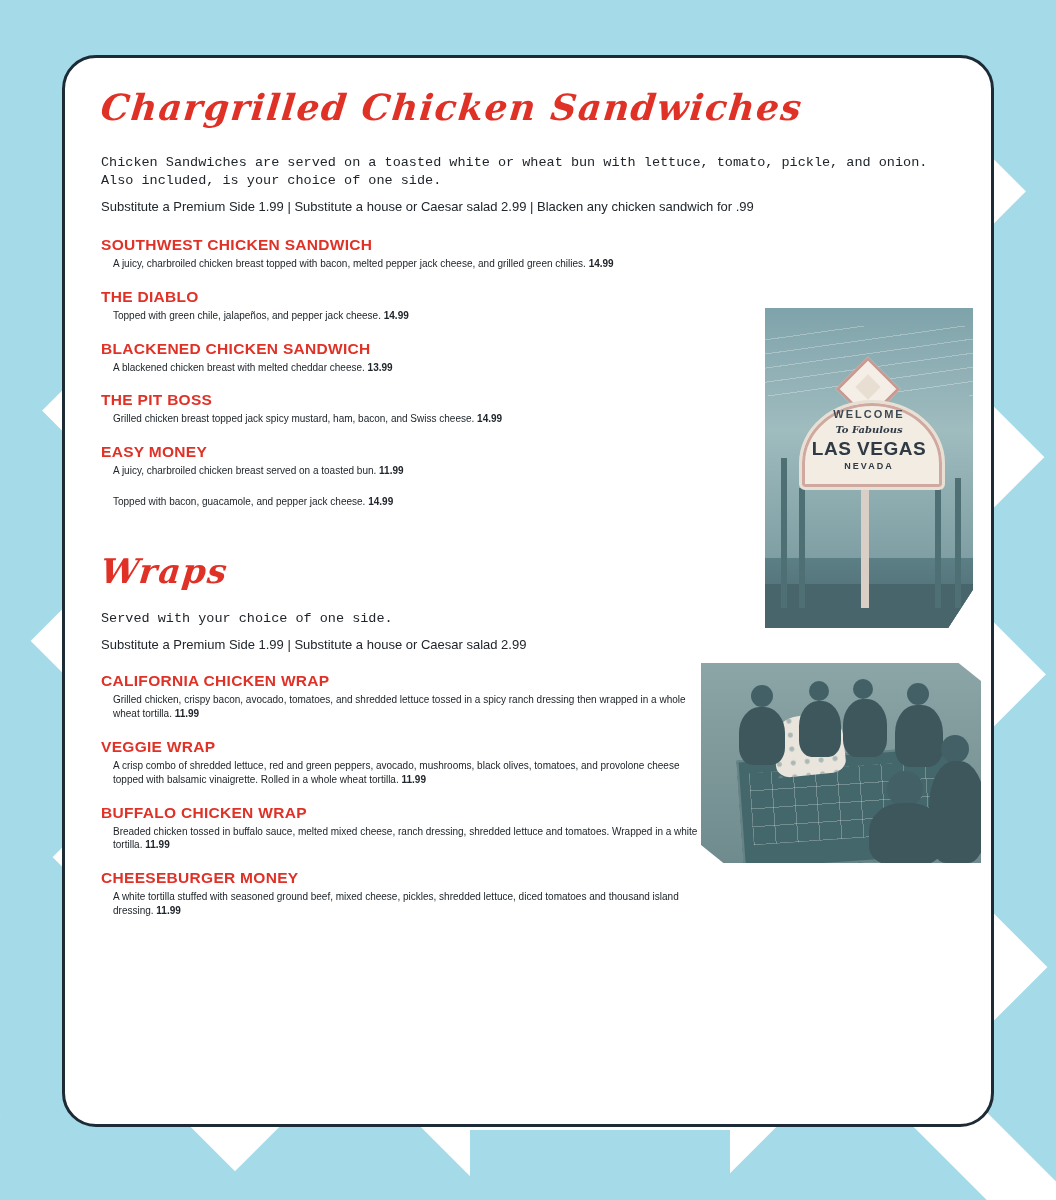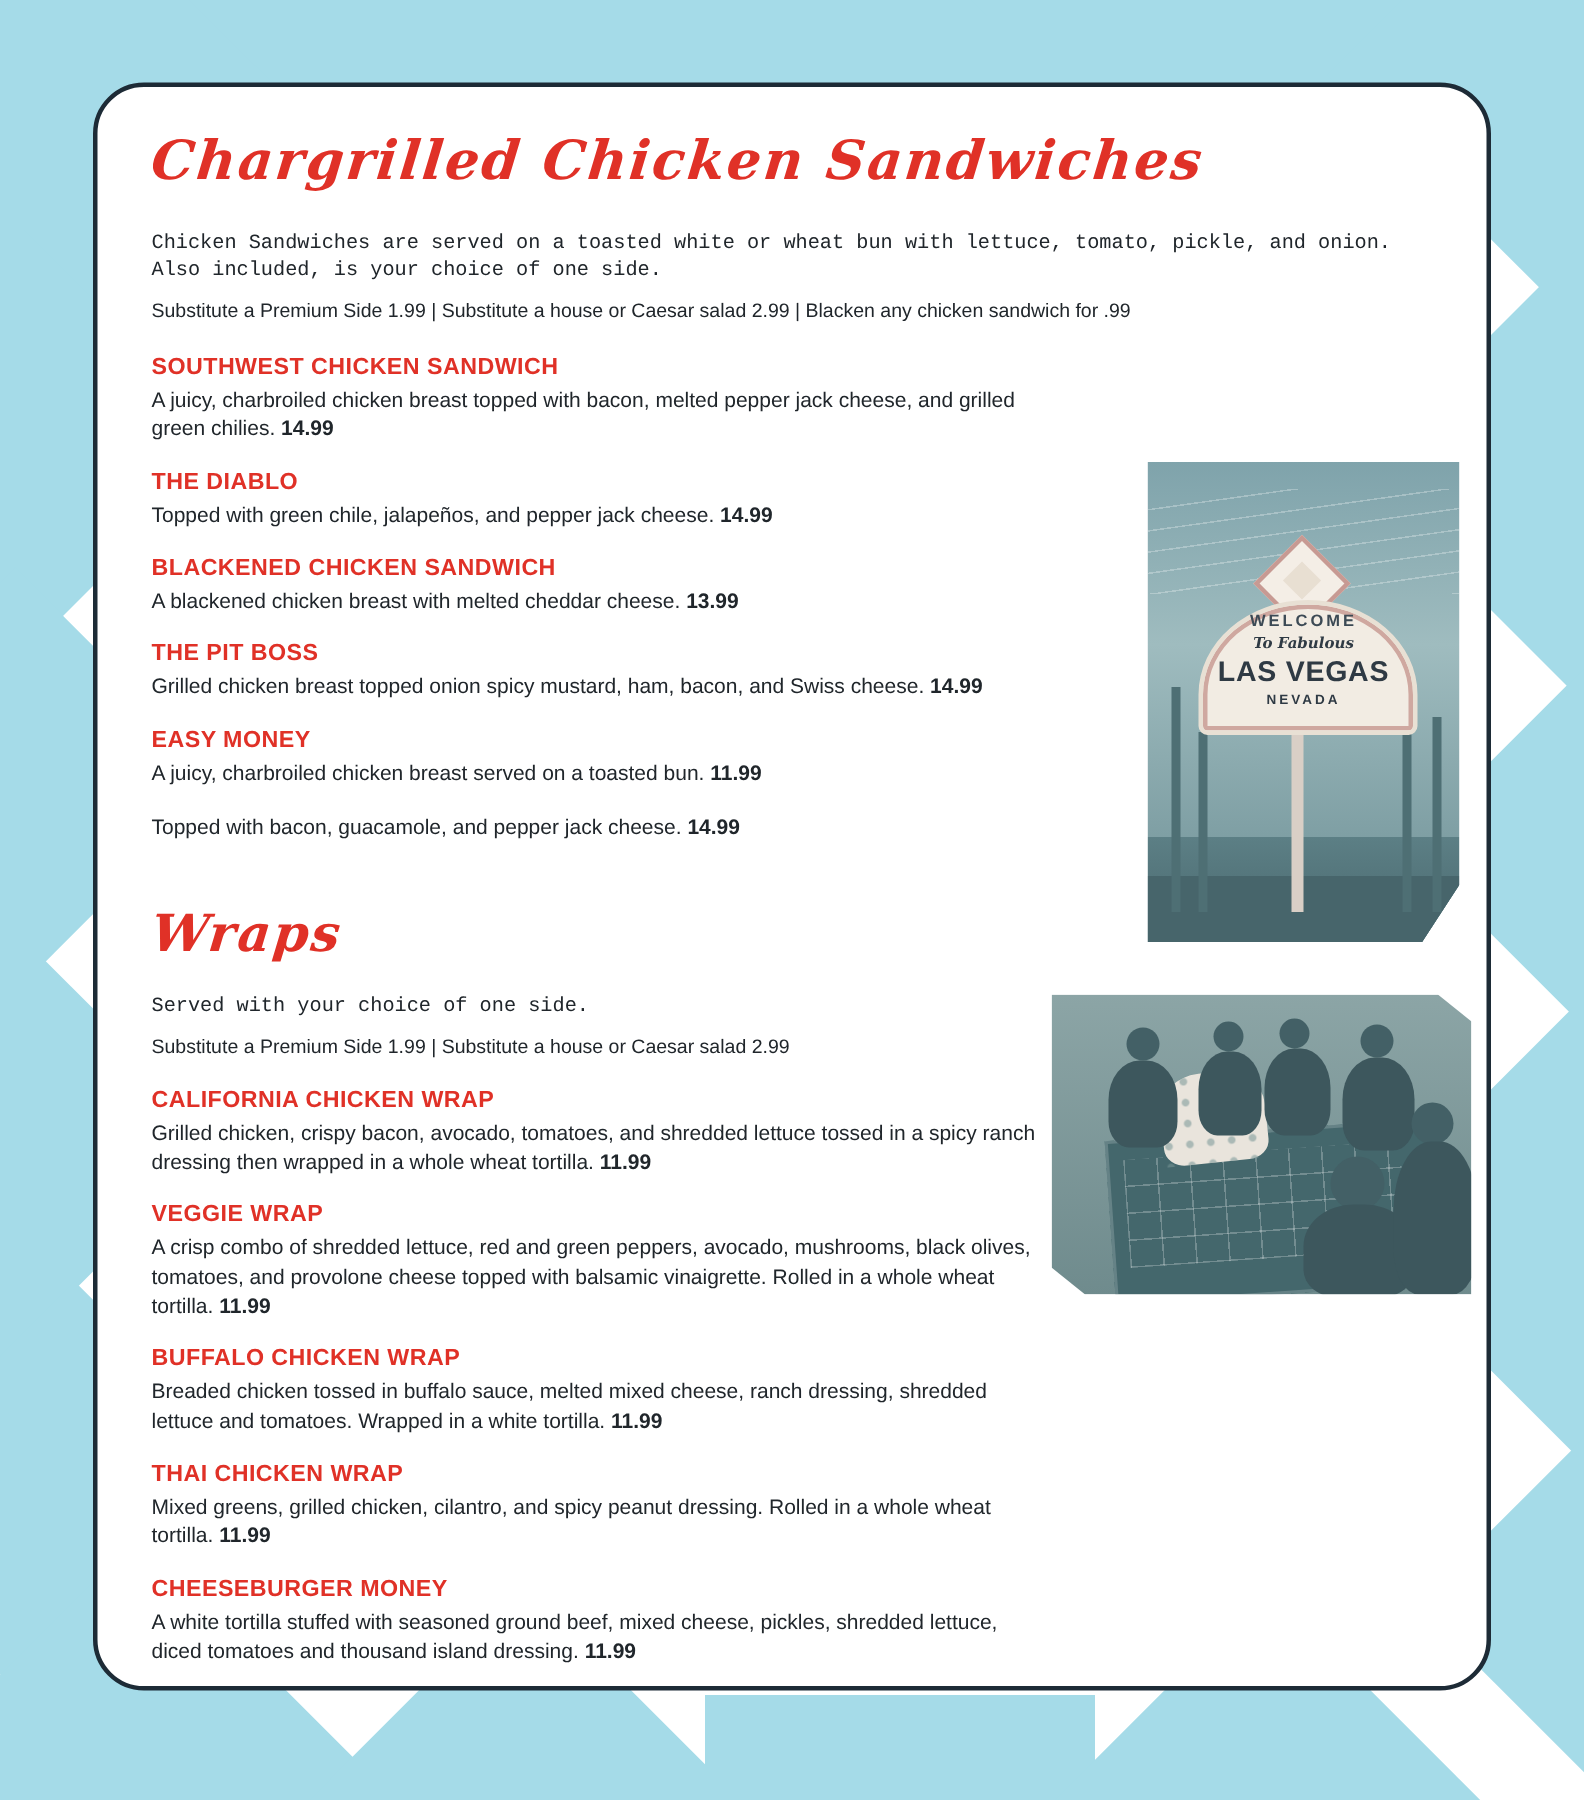--- a/index.html
+++ b/index.html
@@ -93,23 +93,24 @@
     margin-bottom: 17px;
   }
   .item-name {
     color: #e03127;
     font-size: 15.5px;
     font-weight: 700;
     letter-spacing: .3px;
     margin-bottom: 3px;
   }
   .item-desc {
-    font-size: 14px;
+    font-size: 10px;
     line-height: 1.38;
     color: #20262b;
+    margin-left: 12px;
   }
   .price {
     font-weight: 700;
     white-space: nowrap;
   }
 
   
   .photo {
     position: absolute;
     overflow: hidden;
@@ -267,21 +268,21 @@
         <div class="item-name">BLACKENED CHICKEN SANDWICH</div>
         <div class="item-desc">
           <span>A blackened chicken breast with melted cheddar cheese.</span>
           <span class="price">13.99</span>
         </div>
       </div>
 
       <div class="item">
         <div class="item-name">THE PIT BOSS</div>
         <div class="item-desc">
-          <span>Grilled chicken breast topped onion spicy mustard, ham, bacon, and Swiss cheese.</span>
+          <span>Grilled chicken breast topped jack spicy mustard, ham, bacon, and Swiss cheese.</span>
           <span class="price">14.99</span>
         </div>
       </div>
 
       <div class="item">
         <div class="item-name">EASY MONEY</div>
         <div class="item-desc">
           <span>A juicy, charbroiled chicken breast served on a toasted bun.</span>
           <span class="price">11.99</span>
         </div>
@@ -322,27 +323,20 @@
       </div>
 
       <div class="item">
         <div class="item-name">BUFFALO CHICKEN WRAP</div>
         <div class="item-desc">
           <span>Breaded chicken tossed in buffalo sauce, melted mixed cheese, ranch dressing, shredded lettuce and tomatoes. Wrapped in a white tortilla.</span>
           <span class="price">11.99</span>
         </div>
       </div>
 
-      <div class="item">
-        <div class="item-name">THAI CHICKEN WRAP</div>
-        <div class="item-desc">
-          <span>Mixed greens, grilled chicken, cilantro, and spicy peanut dressing. Rolled in a whole wheat tortilla.</span>
-          <span class="price">11.99</span>
-        </div>
-      </div>
 
       <div class="item">
         <div class="item-name">CHEESEBURGER MONEY</div>
         <div class="item-desc">
           <span>A white tortilla stuffed with seasoned ground beef, mixed cheese, pickles, shredded lettuce, diced tomatoes and thousand island dressing.</span>
           <span class="price">11.99</span>
         </div>
       </div>
 
     </div>

